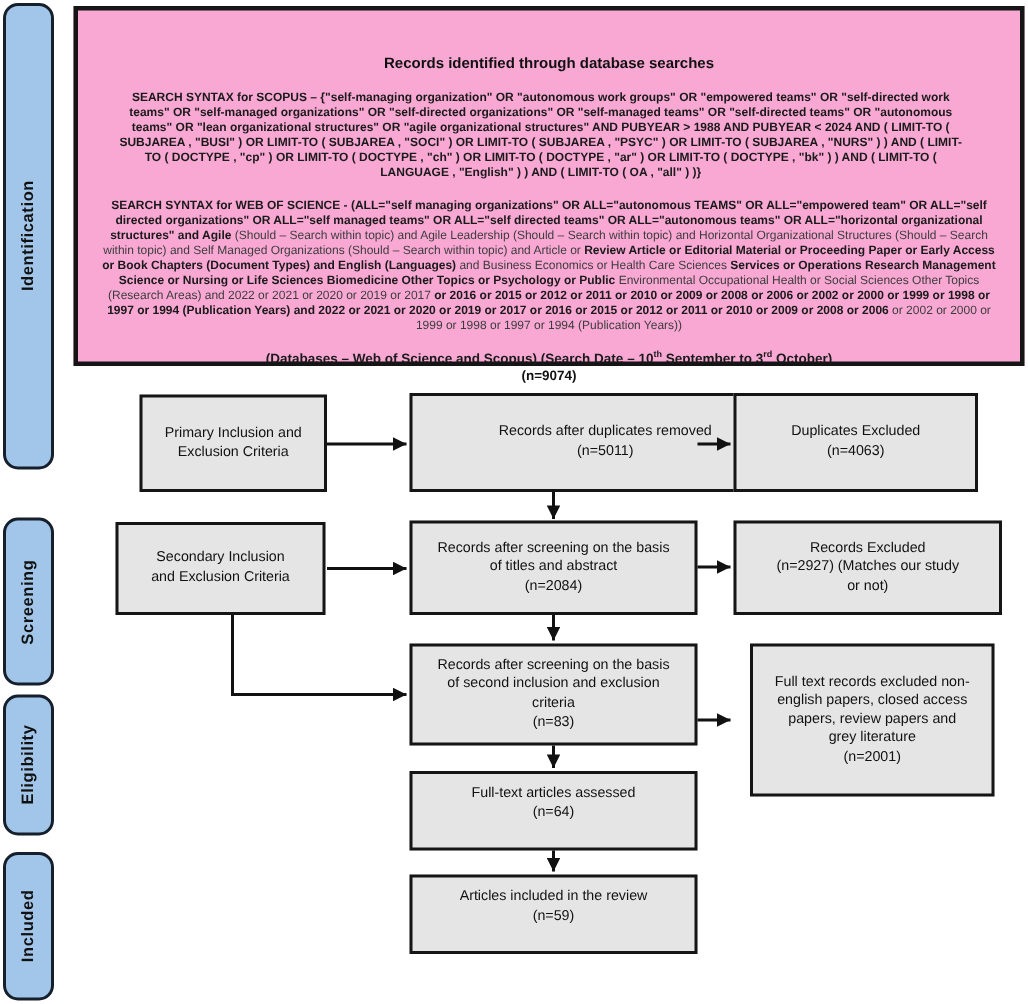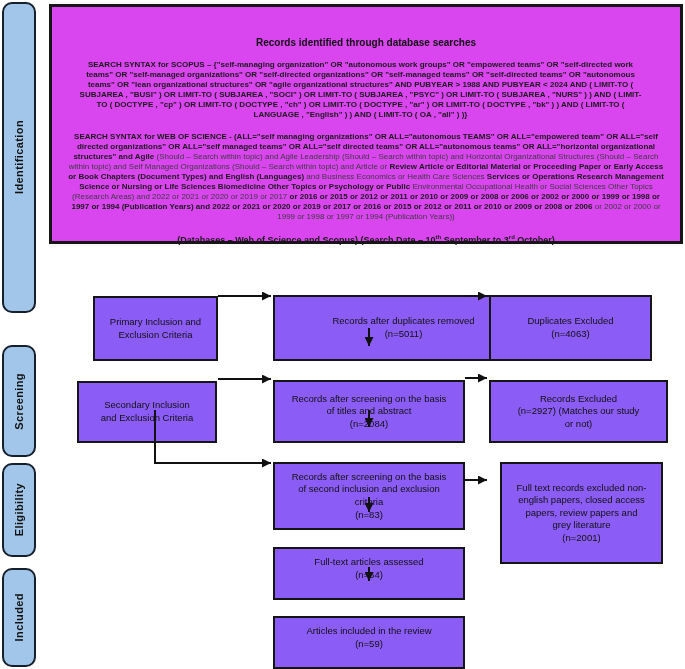--- a/index.html
+++ b/index.html
@@ -18,36 +18,36 @@
     font-weight:bold;font-size:11px;letter-spacing:.4px;color:#111;
   }
   #stage-identification{top:2px;height:311px;}
   #stage-screening{top:345px;height:112px;}
   #stage-eligibility{top:463px;height:94px;}
   #stage-included{top:568px;height:99px;}
 
   
   .topbox{
     position:absolute;left:49px;top:4px;width:634px;height:240px;
-    box-sizing:border-box;border:3px solid #151515;background:#d946ef;text-align:center;
+    box-sizing:border-box;border:3px solid #151515;background:#f9a8d4;text-align:center;
   }
   .topbox .title{margin-top:30px;font-weight:bold;font-size:10px;}
   .syntax{font-size:8px;line-height:1.24;text-align:center;}
   .syntax.scopus{margin:12px 37px 0 26px;}
   .syntax.wos{margin:13px 15px 0 15px;}
   .seg-b{font-weight:bold;color:#1a1a1a;}
   .seg-r{font-weight:normal;color:#3c3c3c;}
   sup.seg-b{font-size:6px;}
   .tb-footer{font-weight:bold;font-size:9px;line-height:1.3;margin-top:12px;}
 
   
   .fbox{
-    position:absolute;box-sizing:border-box;border:2px solid #151515;background:#8b5cf6;
+    position:absolute;box-sizing:border-box;border:2px solid #151515;background:#e5e5e5;
     display:flex;align-items:center;justify-content:center;text-align:center;
-    font-size:9.5px;line-height:1.32;margin-top:33px;
+    font-size:9.5px;line-height:1.32;
   }
   .fbox>span{width:100%;white-space:pre-line;}
   .fbox.top-text{align-items:flex-start;padding-top:7px;}
 
   #box-primary{left:93px;top:263px;width:125px;height:65px;}
   #box-dup-removed{left:273px;top:262px;width:221px;height:66px;padding-left:40px;}
   #box-dup-excluded{left:489px;top:262px;width:163px;height:66px;}
   #box-secondary{left:77px;top:348px;width:140px;height:62px;}
   #box-titles{left:273px;top:347px;width:192px;height:63px;}
   #box-rec-excluded{left:489px;top:347px;width:179px;height:63px;}
@@ -74,20 +74,21 @@
 <div class="stage" id="stage-included">
   <span>Included</span>
 </div>
 
 <div class="topbox">
   <div class="title">Records identified through database searches</div>
   <div class="syntax scopus"><span class="seg-b">SEARCH SYNTAX for SCOPUS – {"self-managing organization" OR "autonomous work groups" OR "empowered teams" OR "self-directed work teams" OR "self-managed organizations" OR "self-directed organizations" OR "self-managed teams" OR "self-directed teams" OR "autonomous teams" OR "lean organizational structures" OR "agile organizational structures" AND PUBYEAR &gt; 1988 AND PUBYEAR &lt; 2024 AND ( LIMIT-TO ( SUBJAREA , "BUSI" ) OR LIMIT-TO ( SUBJAREA , "SOCI" ) OR LIMIT-TO ( SUBJAREA , "PSYC" ) OR LIMIT-TO ( SUBJAREA , "NURS" ) ) AND ( LIMIT-TO ( DOCTYPE , "cp" ) OR LIMIT-TO ( DOCTYPE , "ch" ) OR LIMIT-TO ( DOCTYPE , "ar" ) OR LIMIT-TO ( DOCTYPE , "bk" ) ) AND ( LIMIT-TO ( LANGUAGE , "English" ) ) AND ( LIMIT-TO ( OA , "all" ) )}</span></div>
   <div class="syntax wos"><span class="seg-b">SEARCH SYNTAX for WEB OF SCIENCE - (ALL="self managing organizations" OR ALL="autonomous TEAMS" OR ALL="empowered team" OR ALL="self directed organizations" OR ALL="self managed teams" OR ALL="self directed teams" OR ALL="autonomous teams" OR ALL="horizontal organizational structures" and Agile </span><span class="seg-r">(Should – Search within topic) and Agile Leadership (Should – Search within topic) and Horizontal Organizational Structures (Should – Search within topic) and Self Managed Organizations (Should – Search within topic) and Article or </span><span class="seg-b">Review Article or Editorial Material or Proceeding Paper or Early Access or Book Chapters (Document Types) and English (Languages) </span><span class="seg-r">and Business Economics or Health Care Sciences </span><span class="seg-b">Services or Operations Research Management Science or Nursing or Life Sciences Biomedicine Other Topics or Psychology or Public </span><span class="seg-r">Environmental Occupational Health or Social Sciences Other Topics (Research Areas) and 2022 or 2021 or 2020 or 2019 or 2017 </span><span class="seg-b">or 2016 or 2015 or 2012 or 2011 or 2010 or 2009 or 2008 or 2006 or 2002 or 2000 or 1999 or 1998 or 1997 or 1994 (Publication Years) and 2022 or 2021 or 2020 or 2019 or 2017 or 2016 or 2015 or 2012 or 2011 or 2010 or 2009 or 2008 or 2006 </span><span class="seg-r">or 2002 or 2000 or 1999 or 1998 or 1997 or 1994 (Publication Years))</span></div>
   <div class="tb-footer">
     <div><span class="seg-b">(Databases – Web of Science and Scopus) (Search Date – 10</span><sup class="seg-b">th</sup><span class="seg-b"> September to 3</span><sup class="seg-b">rd</sup><span class="seg-b"> October)</span></div>
+    <div>(n=9074)</div>
   </div>
 </div>
 
 <div class="fbox" id="box-primary">
   <span>Primary Inclusion and
 Exclusion Criteria</span>
 </div>
 <div class="fbox" id="box-dup-removed">
   <span>Records after duplicates removed
 (n=5011)</span>

